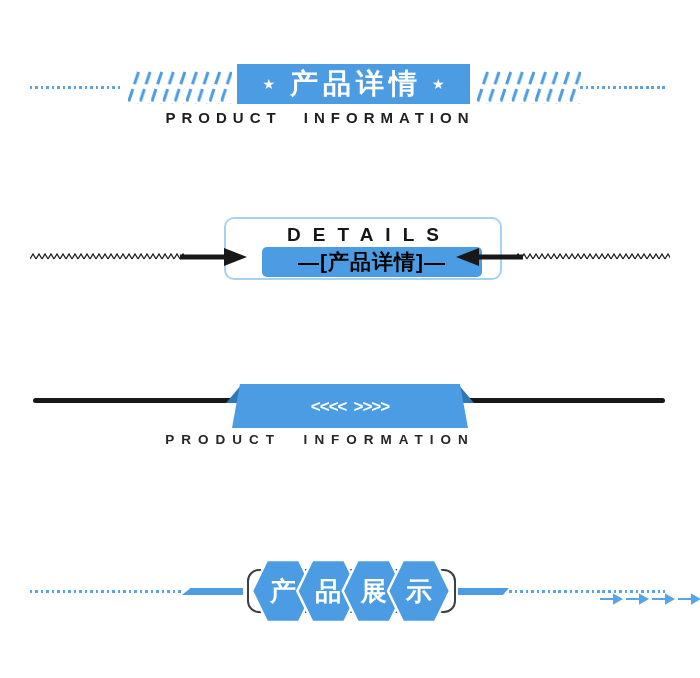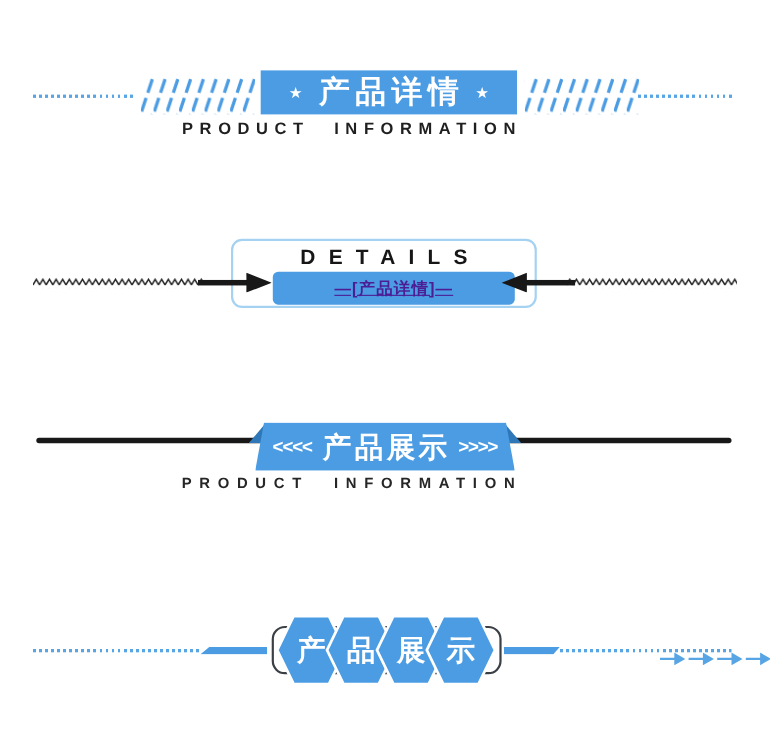--- a/index.html
+++ b/index.html
@@ -12,26 +12,26 @@
 
   
   .banner1{left:237px;top:64px;width:233px;height:40px;background:#4b9ce3;
            display:flex;align-items:center;justify-content:center;gap:10px;}
   .banner1 .star{color:#ffffff;font-size:14px;line-height:1;}
   .banner1 .zh{color:#ffffff;font-size:28px;font-weight:700;letter-spacing:5px;text-indent:5px;line-height:1;}
   .subtitle{left:0;width:640px;text-align:center;color:#1f1f1f;font-weight:700;}
   .subtitle1{top:109px;font-size:15px;letter-spacing:6px;word-spacing:12px;}
 
   
-  .box2{left:210px;top:217px;width:278px;height:63px;background:#ffffff;
+  .box2{left:224px;top:217px;width:278px;height:63px;background:#ffffff;
         border:2px solid #a6d2f1;border-radius:10px;box-sizing:border-box;}
   .details-en{position:absolute;left:0;top:5px;width:100%;text-align:center;color:#161616;
               font-size:19px;font-weight:700;letter-spacing:12px;text-indent:12px;}
   .pill{position:absolute;left:36px;top:28px;width:220px;height:30px;background:#4b9ce3;border-radius:5px;
-        display:flex;align-items:center;justify-content:center;color:#4c1d95;font-size:15px;font-weight:700;letter-spacing:1px;text-decoration:underline;}
+        display:flex;align-items:center;justify-content:center;color:#000000;font-size:21px;font-weight:700;letter-spacing:1px;}
 
   
   .blackline{left:33px;top:398px;width:632px;height:5px;background:#181818;border-radius:3px;}
   .wing{width:16px;height:19px;background:#2e77b8;top:384px;}
   .wingL{left:226px;clip-path:polygon(100% 0,100% 100%,0 100%);}
   .wingR{left:458px;clip-path:polygon(0 0,100% 100%,0 100%);}
   .banner3{left:232px;top:384px;width:236px;height:44px;background:#4b9ce3;
            clip-path:polygon(3.4% 0,96.6% 0,100% 100%,0 100%);
            display:flex;align-items:center;justify-content:center;gap:7px;color:#fff;}
   .banner3 .marks{font-size:17px;font-weight:700;letter-spacing:-1px;line-height:1;}
@@ -100,21 +100,20 @@
     <rect x="21" y="6.5" width="46" height="5" fill="#181818"></rect>
     <polygon points="23,0 0,9 23,18" fill="#181818"></polygon>
   </svg>
 
   <div class="abs blackline"></div>
   <div class="abs wing wingL"></div>
   <div class="abs wing wingR"></div>
 
   <div class="abs banner3">
     <span class="marks">&lt;&lt;&lt;&lt;</span>
-    <span class="zh">产品展示</span>
     <span class="marks">&gt;&gt;&gt;&gt;</span>
   </div>
 
   <div class="abs subtitle subtitle3">PRODUCT INFORMATION</div>
 
   <div class="abs dotline-blue" style="left:30px;top:590px;width:152px"></div>
   <div class="abs thickblue thickL"></div>
 
   <div class="abs bracket"></div>
 

